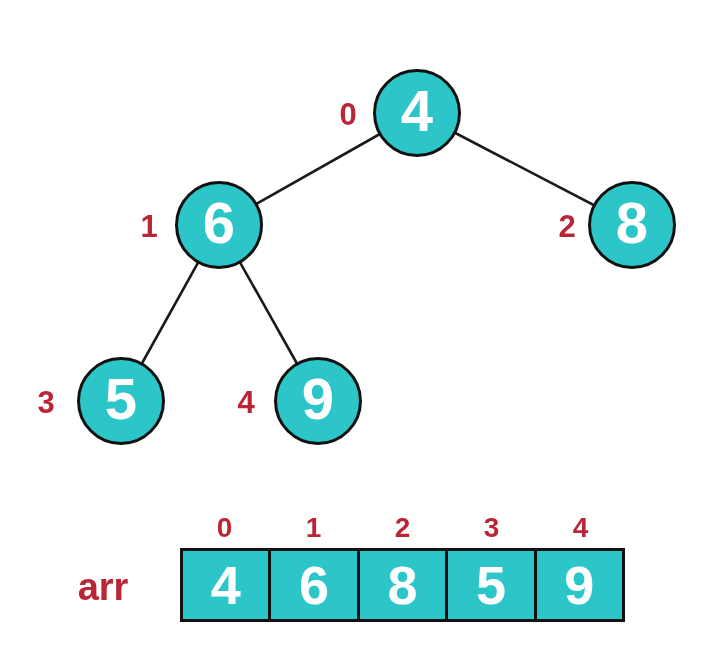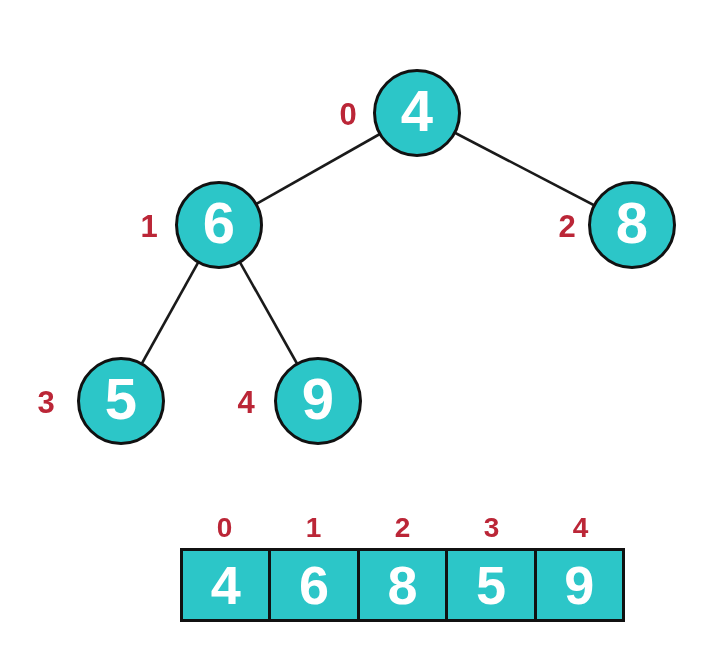--- a/index.html
+++ b/index.html
@@ -141,20 +141,21 @@
   <div class="node node-2">
     <span class="node-value">8</span>
   </div>
   <div class="node node-3">
     <span class="node-value">5</span>
   </div>
   <div class="node node-4">
     <span class="node-value">9</span>
   </div>
 
+  <span class="arr-label">arr</span>
 
   <div class="array-indices">
     <span>0</span>
     <span>1</span>
     <span>2</span>
     <span>3</span>
     <span>4</span>
   </div>
 
   <div class="array-cells">

